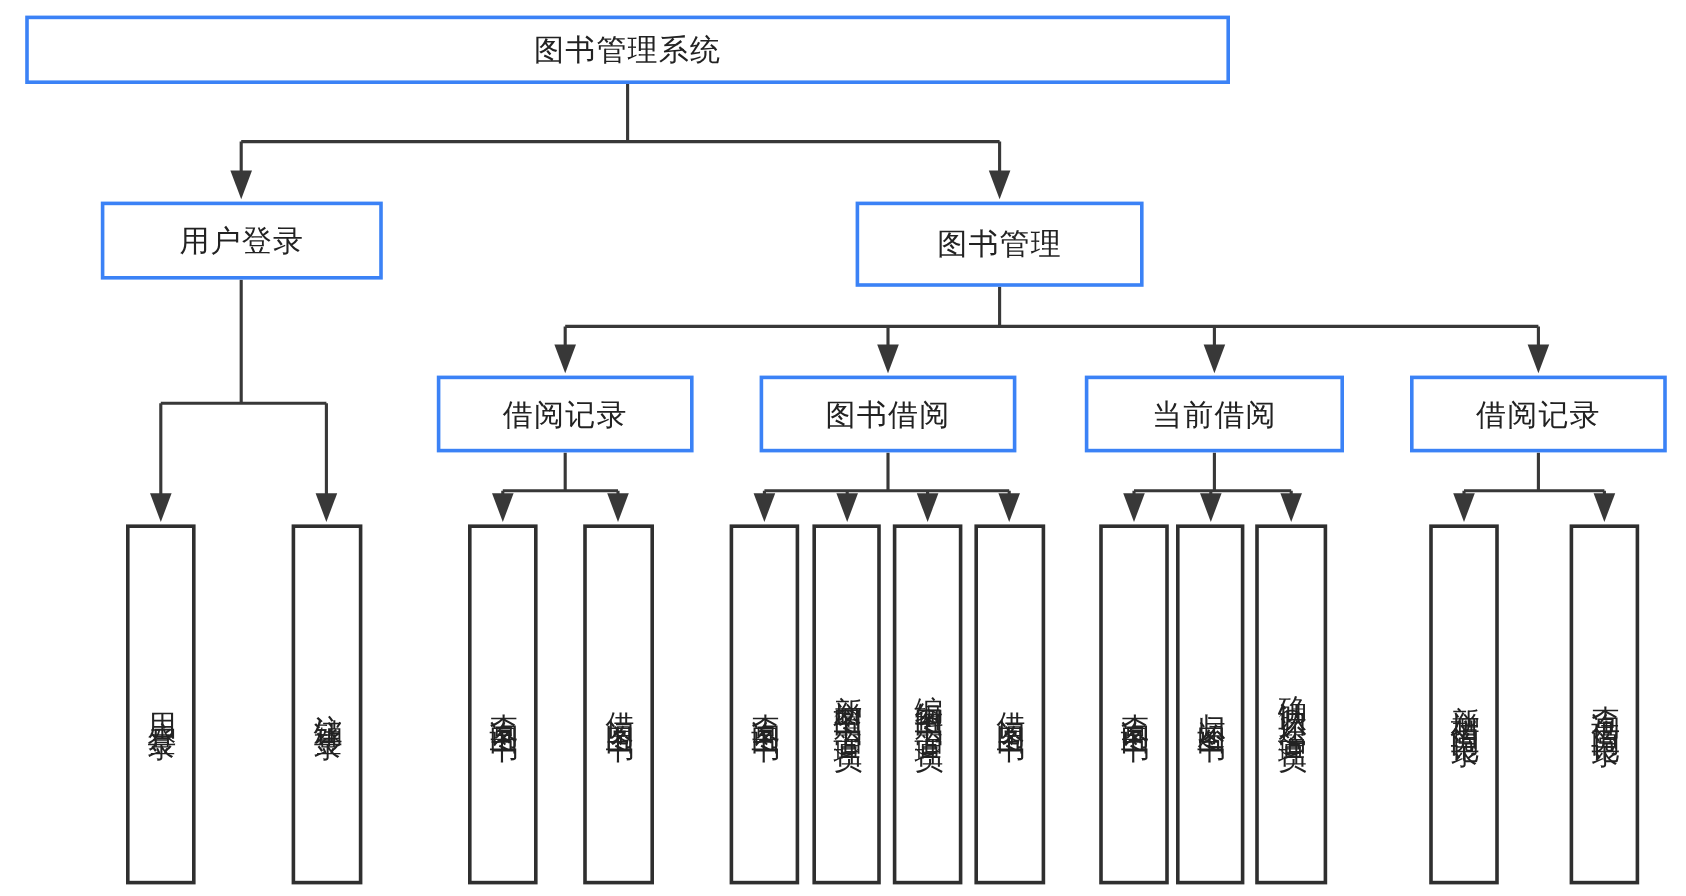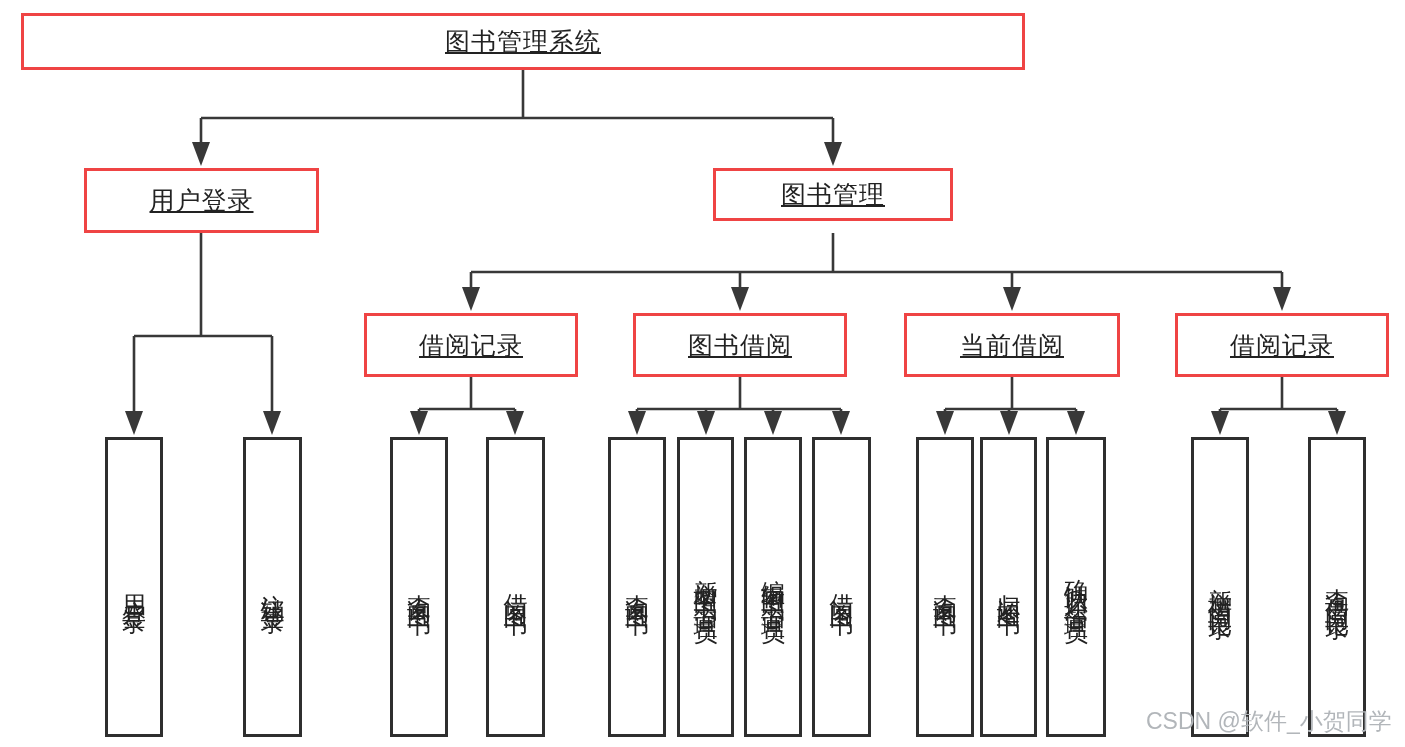--- a/index.html
+++ b/index.html
@@ -9,26 +9,25 @@
     background:#ffffff;
     overflow:hidden;
     font-family:"Liberation Sans","DejaVu Sans",sans-serif;
   }
   .wires{position:absolute;left:0;top:0;z-index:1;}
   .wires path{stroke:#383838;stroke-width:2.6;fill:none;}
   .wires polygon{fill:#383838;stroke:none;}
   .hbox{
     position:absolute;z-index:2;
     background:#ffffff;
-    border:3px solid #ef4444;
+    border:3px solid #3b82f6;
     box-sizing:border-box;
     display:flex;align-items:center;justify-content:center;
     font-size:25px;letter-spacing:1px;color:#222222;
     white-space:nowrap;
-    text-decoration:underline;
   }
   .vbox{
     position:absolute;z-index:2;
     top:437px;height:300px;
     background:#ffffff;
     border:3px solid #2f2f2f;
     box-sizing:border-box;
     display:flex;align-items:center;justify-content:center;
   }
   .vlabel{
@@ -90,21 +89,21 @@
     <g>
       <path d="M1282 377 V409 M1220 409 H1337 M1220 409 V419 M1337 409 V419"></path>
       <polygon points="1211,411 1229,411 1220,435"></polygon>
       <polygon points="1328,411 1346,411 1337,435"></polygon>
     </g>
   </svg>
 
   <div class="hbox" style="left:21px;top:13px;width:1004px;height:57px;">图书管理系统</div>
 
   <div class="hbox" style="left:84px;top:168px;width:235px;height:65px;">用户登录</div>
-  <div class="hbox" style="left:713px;top:168px;width:240px;height:53px;">图书管理</div>
+  <div class="hbox" style="left:713px;top:168px;width:240px;height:71px;">图书管理</div>
 
   <div class="hbox" style="left:364px;top:313px;width:214px;height:64px;">借阅记录</div>
   <div class="hbox" style="left:633px;top:313px;width:214px;height:64px;">图书借阅</div>
   <div class="hbox" style="left:1175px;top:313px;width:214px;height:64px;">借阅记录</div>
   <div class="hbox" style="left:904px;top:313px;width:216px;height:64px;">当前借阅</div>
 
   <div class="vbox" style="left:105px;width:58px;">
     <span class="vlabel">用户登录</span>
   </div>
   <div class="vbox" style="left:243px;width:59px;">
@@ -141,15 +140,14 @@
     <span class="vlabel">确认归还（管理员）</span>
   </div>
 
   <div class="vbox" style="left:1191px;width:58px;">
     <span class="vlabel">新增借阅记录</span>
   </div>
   <div class="vbox" style="left:1308px;width:58px;">
     <span class="vlabel">查询借阅记录</span>
   </div>
 
-  <div class="watermark">CSDN @软件_小贺同学</div>
 
 </div>
 
 </body></html>

